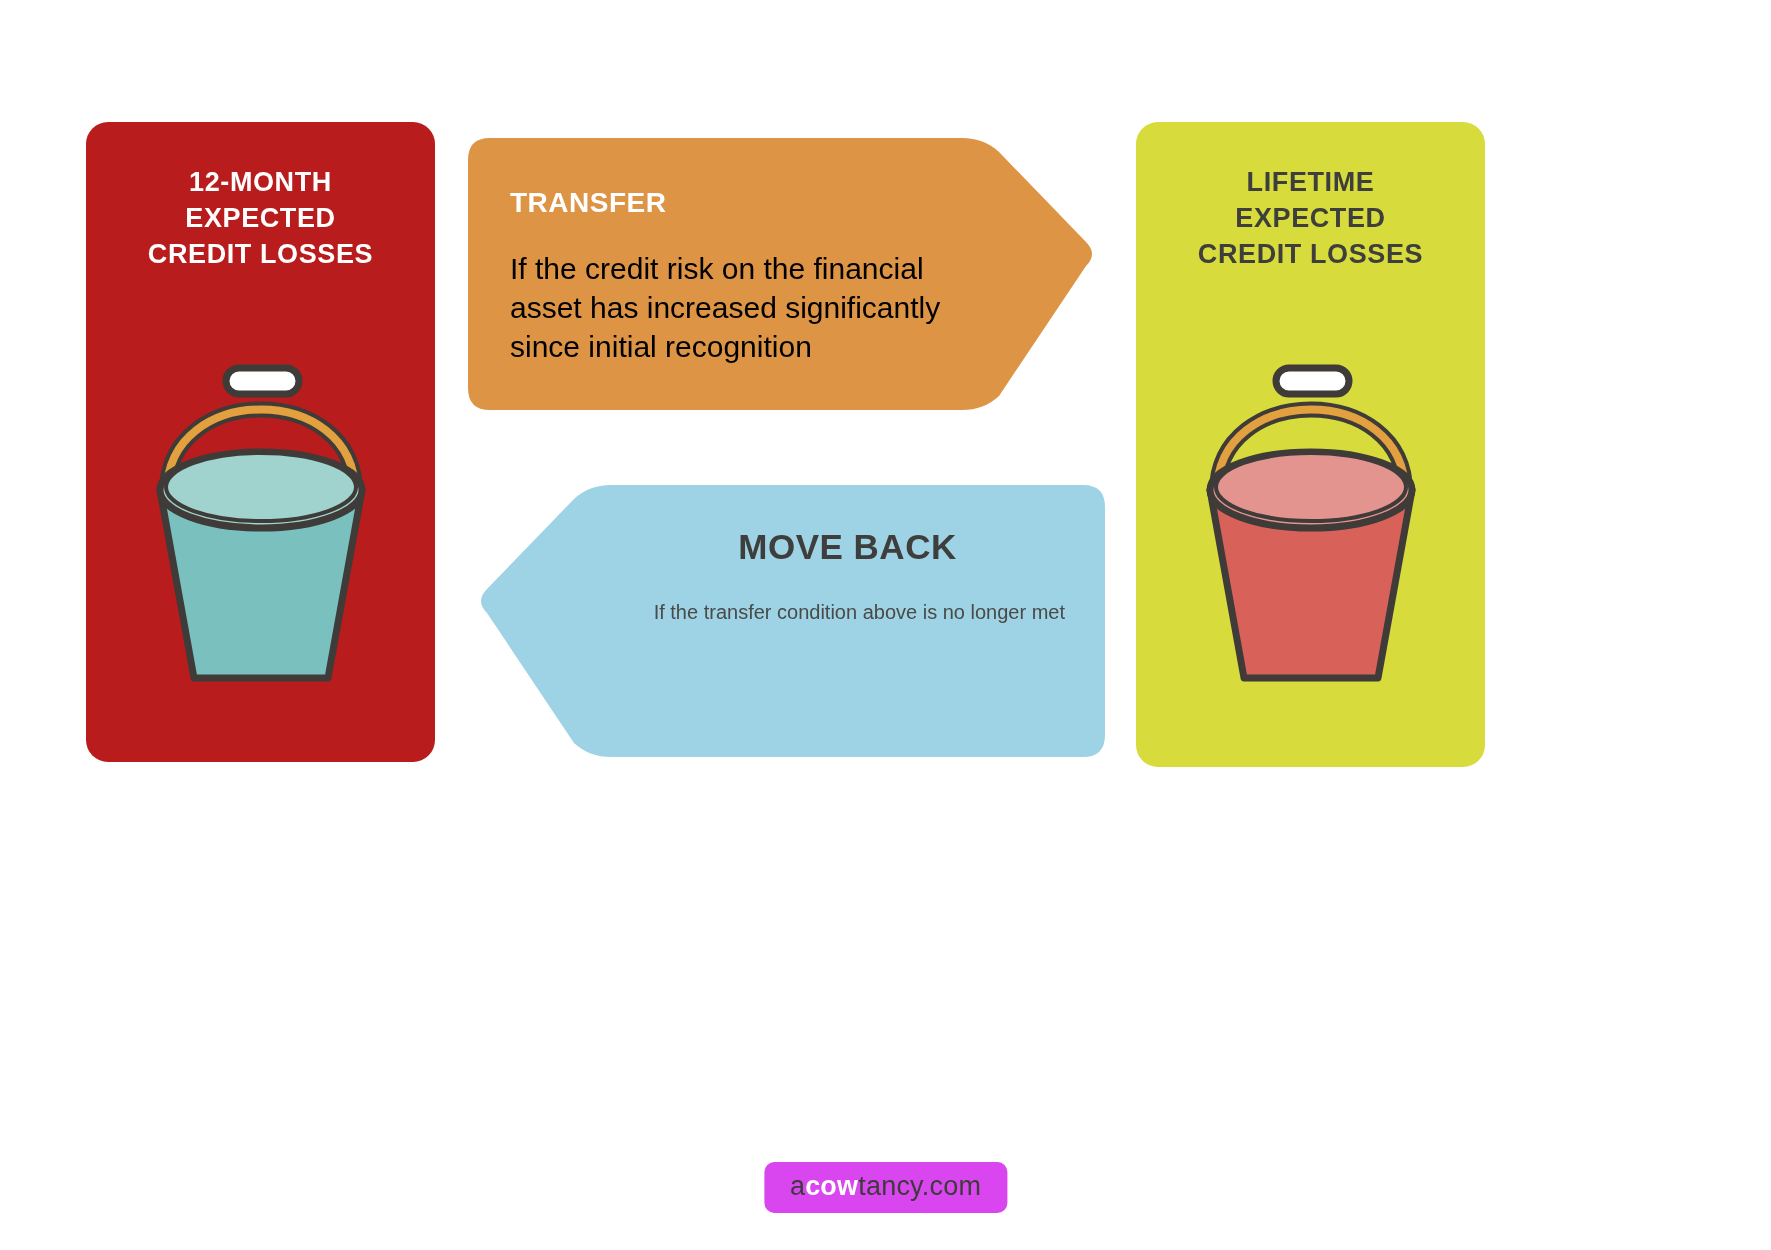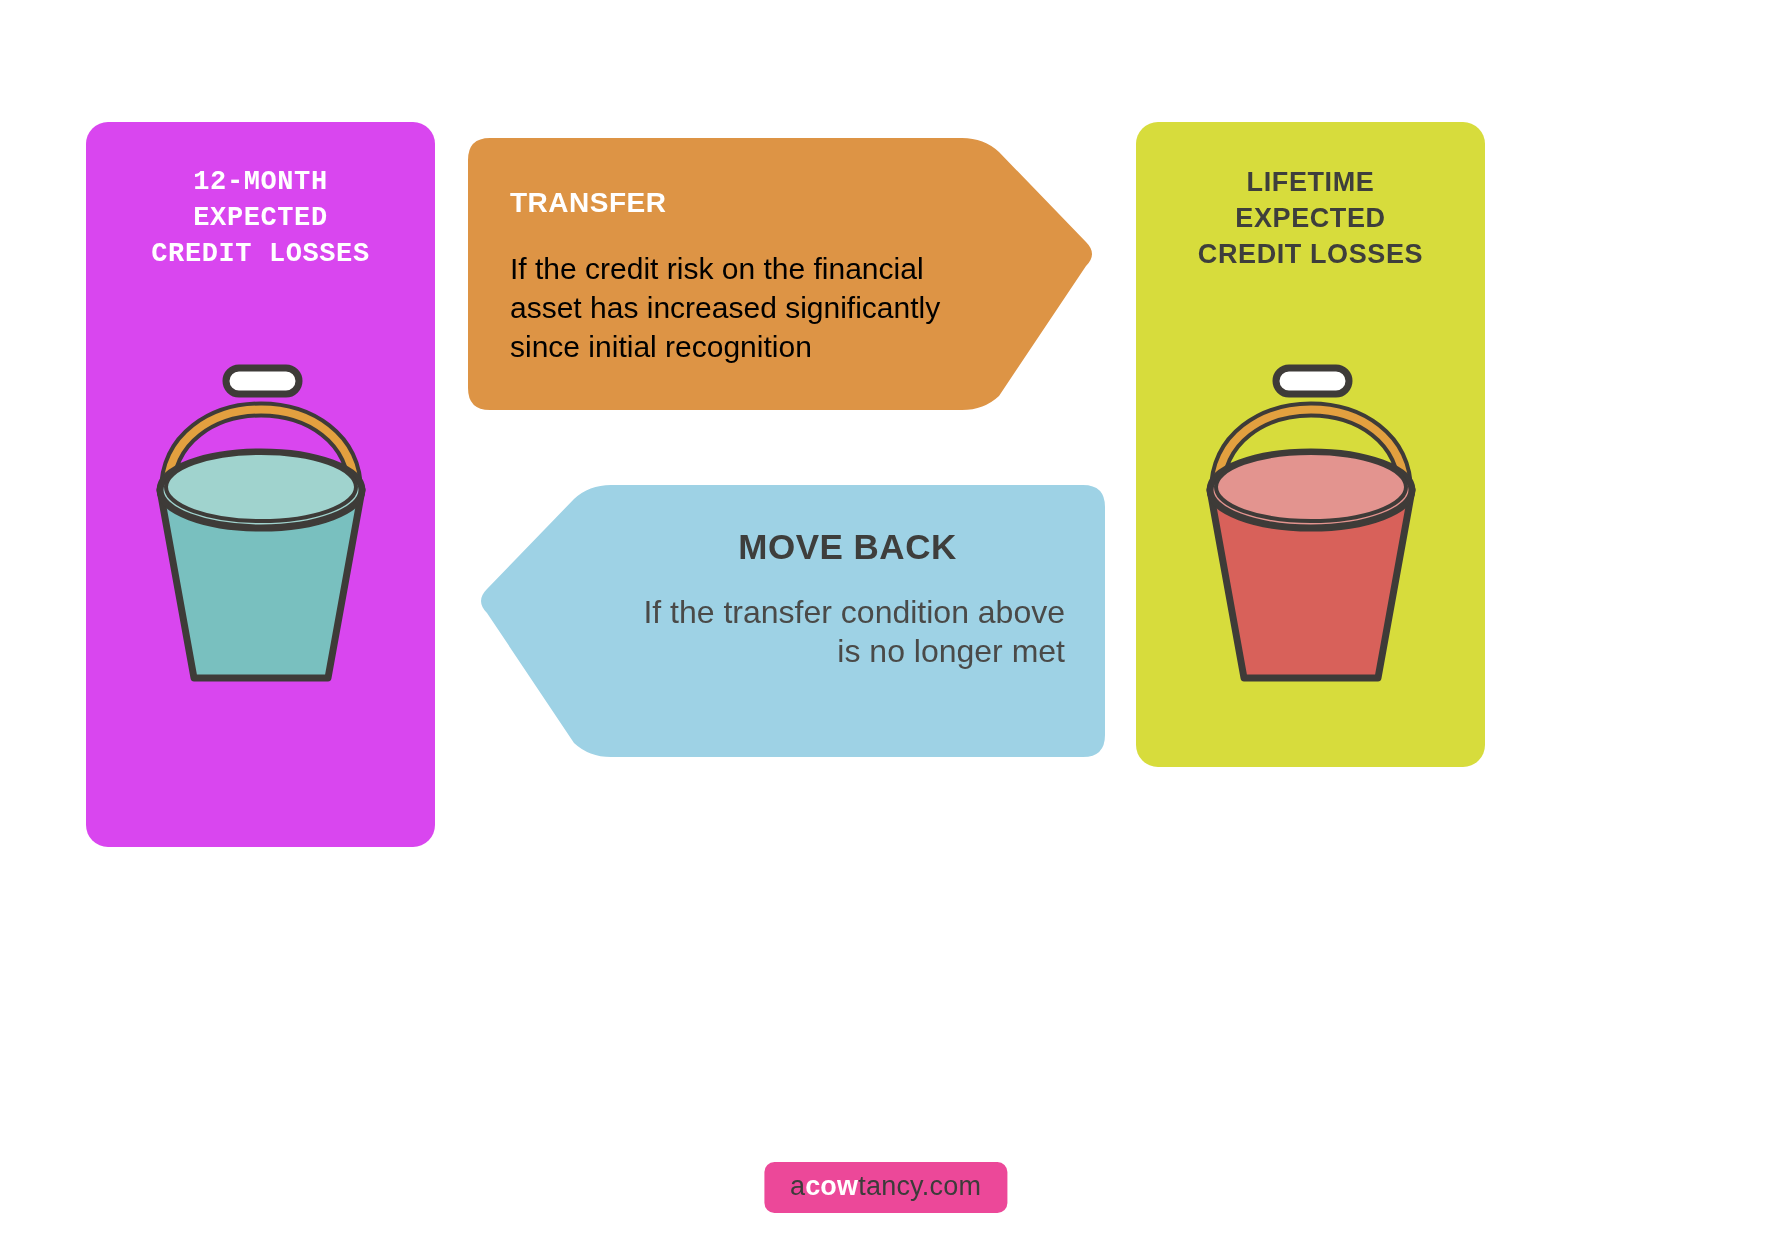--- a/index.html
+++ b/index.html
@@ -26,23 +26,22 @@
   .panel {
     position: absolute;
     border-radius: 22px;
     box-sizing: border-box;
   }
 
   .panel-left {
     left: 86px;
     top: 122px;
     width: 349px;
-    height: 725px;
-    background: #d946ef;
-    font-family: Liberation Mono, monospace;
+    height: 640px;
+    background: #b91c1c;
   }
 
   .panel-right {
     left: 1136px;
     top: 122px;
     width: 349px;
     height: 645px;
     background: #d7dc3c;
   }
 
@@ -128,32 +127,32 @@
     font-weight: 700;
     font-size: 35px;
     line-height: 40px;
     letter-spacing: 0.5px;
     margin: 0 0 26px 0;
     text-align: center;
   }
   .callout-moveback .callout-body {
     color: #4a4a48;
     font-weight: 300;
-    font-size: 32px;
+    font-size: 20px;
     line-height: 39px;
     text-align: right;
   }
 
   
   .logo-pill {
     position: absolute;
     left: 50%;
     transform: translateX(-50%);
     top: 1162px;
-    background: #ec4899;
+    background: #d946ef;
     border-radius: 10px;
     padding: 9px 26px 11px 26px;
     font-size: 27px;
     line-height: 31px;
     white-space: nowrap;
     letter-spacing: 0.2px;
   }
   .logo-pill .lg-a,
   .logo-pill .lg-tail { color: #3c3c3a; font-weight: 400; }
   .logo-pill .lg-cow { color: #ffffff; font-weight: 700; }

